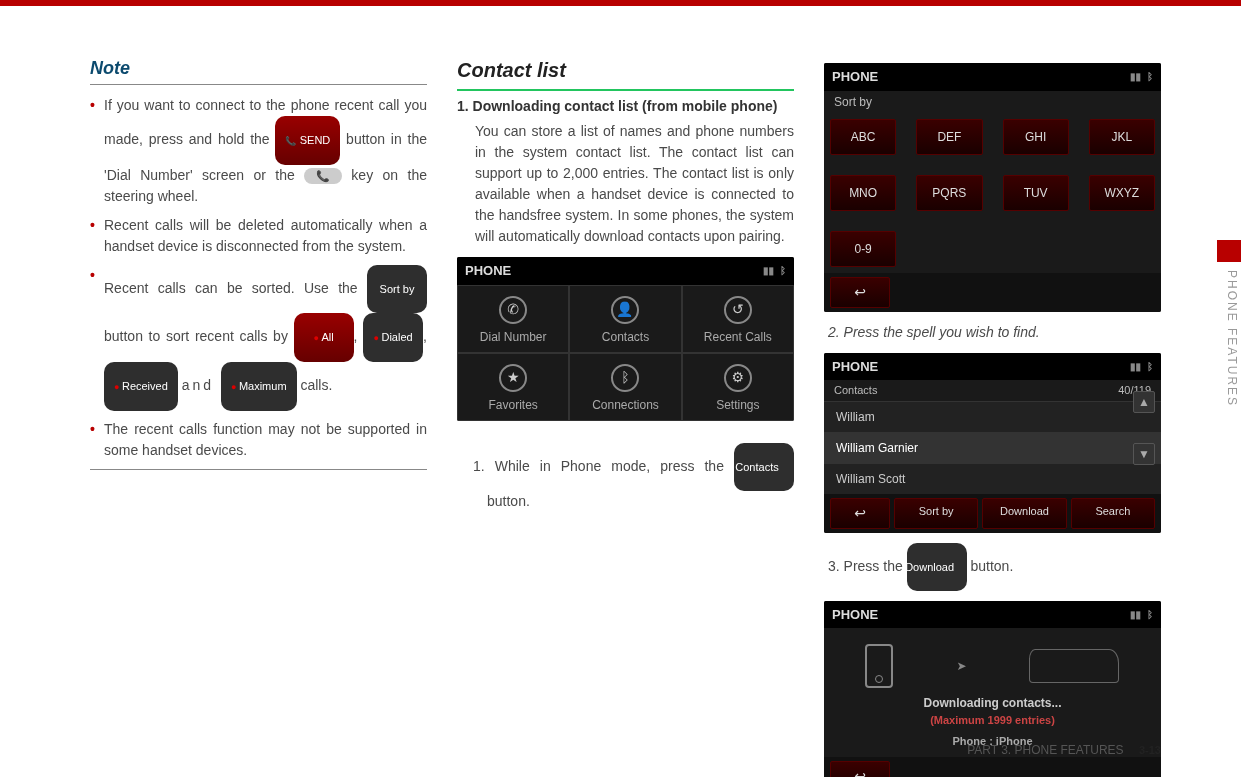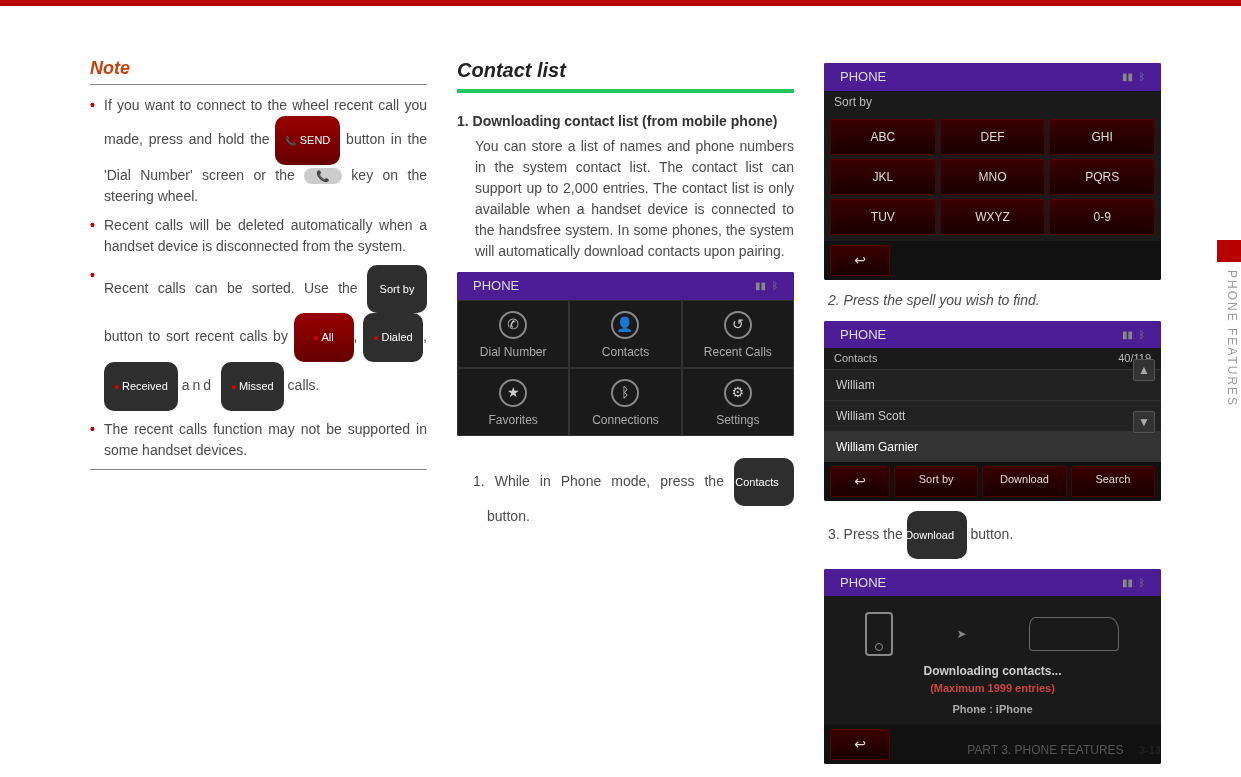--- a/index.html
+++ b/index.html
@@ -23,21 +23,21 @@
   .columns {
     position: absolute;
     top: 55px;
     left: 90px;
     right: 80px;
     display: flex;
     gap: 30px;
   }
   .col { flex: 1; min-width: 0; }
   .note-heading {
-    color: #c2410c;
+    color: #0c4a6e;
     font-style: italic;
     font-weight: bold;
     font-size: 18px;
     border-bottom: 1px solid #888;
     margin-bottom: 10px;
     padding-bottom: 2px;
   }
   .bullet-list { list-style: none; }
   .bullet-list li {
     position: relative;
@@ -86,23 +86,23 @@
     padding: 1px 12px;
     font-size: 11px;
     vertical-align: middle;
     line-height: 14px;
   }
   .section-heading {
     font-size: 20px;
     font-weight: bold;
     font-style: italic;
     color: #222;
-    border-bottom: 4px solid #22c55e;
+    border-bottom: 2px solid #22c55e;
     padding-bottom: 4px;
-    margin-bottom: 18px;
+    margin-bottom: 5px;
   }
   .step-bold {
     font-weight: bold;
     margin-bottom: 4px;
   }
   .step-text {
     color: #4a4a4a;
     text-align: justify;
     margin-bottom: 10px;
   }
@@ -114,24 +114,24 @@
     border-radius: 2px;
     overflow: hidden;
     margin: 8px 0 10px;
     color: #aaa;
     font-size: 12px;
   }
   .ui-header {
     display: flex;
     justify-content: space-between;
     align-items: center;
-    padding: 4px 16px;
-    background: #4c1d95;
+    padding: 4px 8px;
+    background: #000000;
     color: #ddd;
-    font-weight: normal;
+    font-weight: bold;
     font-size: 13px;
   }
   .ui-status-icons {
     display: flex;
     gap: 6px;
     font-size: 10px;
     color: #888;
   }
   .grid3x2 {
     display: grid;
@@ -162,22 +162,22 @@
     line-height: 1.3;
   }
   
   .sortby-sub {
     color: #bbb;
     padding: 2px 10px;
     font-size: 12px;
   }
   .sortby-grid {
     display: grid;
-    grid-template-columns: repeat(3, 1fr);
-    gap: 4px;
+    grid-template-columns: repeat(4, 1fr);
+    gap: 20px;
     padding: 6px;
   }
   .sortby-btn {
     background: linear-gradient(#3a0000, #1a0000);
     border: 1px solid #500;
     color: #ddd;
     text-align: center;
     padding: 8px 0;
     border-radius: 2px;
     font-size: 12px;
@@ -305,39 +305,39 @@
 <body>
 
 <div class="topbar"></div>
 
 <div class="columns">
 
   <div class="col">
     <div class="note-heading">Note</div>
     <ul class="bullet-list">
       <li>
-        <span>If you want to connect to the wheel recent call you made, press and hold the </span>
+        <span>If you want to connect to the phone recent call you made, press and hold the </span>
         <span class="pill pill-red">
           <span style="font-size:9px;">📞</span>
           <span>SEND</span>
         </span>
         <span> button in the 'Dial Number' screen or the </span>
         <span class="pill-key">📞</span>
         <span> key on the steering wheel.</span>
       </li>
       <li>Recent calls will be deleted automatically when a handset device is disconnected from the system.</li>
       <li>
         <span>Recent calls can be sorted. Use the </span>
         <span class="pill">Sort by</span>
         <span> button to sort recent calls by </span>
         <span class="pill pill-red-dot" style="background:linear-gradient(#900,#600);">All</span><span>, </span>
         <span class="pill pill-red-dot">Dialed</span><span>, </span>
         <span class="pill pill-red-dot">Received</span>
         <span style="letter-spacing:3px;"> and </span>
-        <span class="pill pill-red-dot">Missed</span>
+        <span class="pill pill-red-dot">Maximum</span>
         <span> calls.</span>
       </li>
       <li>The recent calls function may not be supported in some handset devices.</li>
     </ul>
     <hr class="note-sep">
   </div>
 
   <div class="col">
     <div class="section-heading">Contact list</div>
 
@@ -422,22 +422,22 @@
         <span class="ui-status-icons">
             <span>▮▮</span>
             <span>ᛒ</span>
           </span>
       </div>
       <div class="contacts-header">
         <span>Contacts</span>
         <span>40/119</span>
       </div>
       <div class="contact-row">William</div>
+      <div class="contact-row hl">William Garnier</div>
       <div class="contact-row">William Scott</div>
-      <div class="contact-row hl">William Garnier</div>
       <div class="scroll-cap" style="top:38px;">▲</div>
       <div class="scroll-cap" style="top:90px;">▼</div>
       <div class="back-row">
         <div class="back-btn">↩</div>
         <div class="bar-btn">Sort by</div>
         <div class="bar-btn">Download</div>
         <div class="bar-btn">Search</div>
       </div>
     </div>
 

